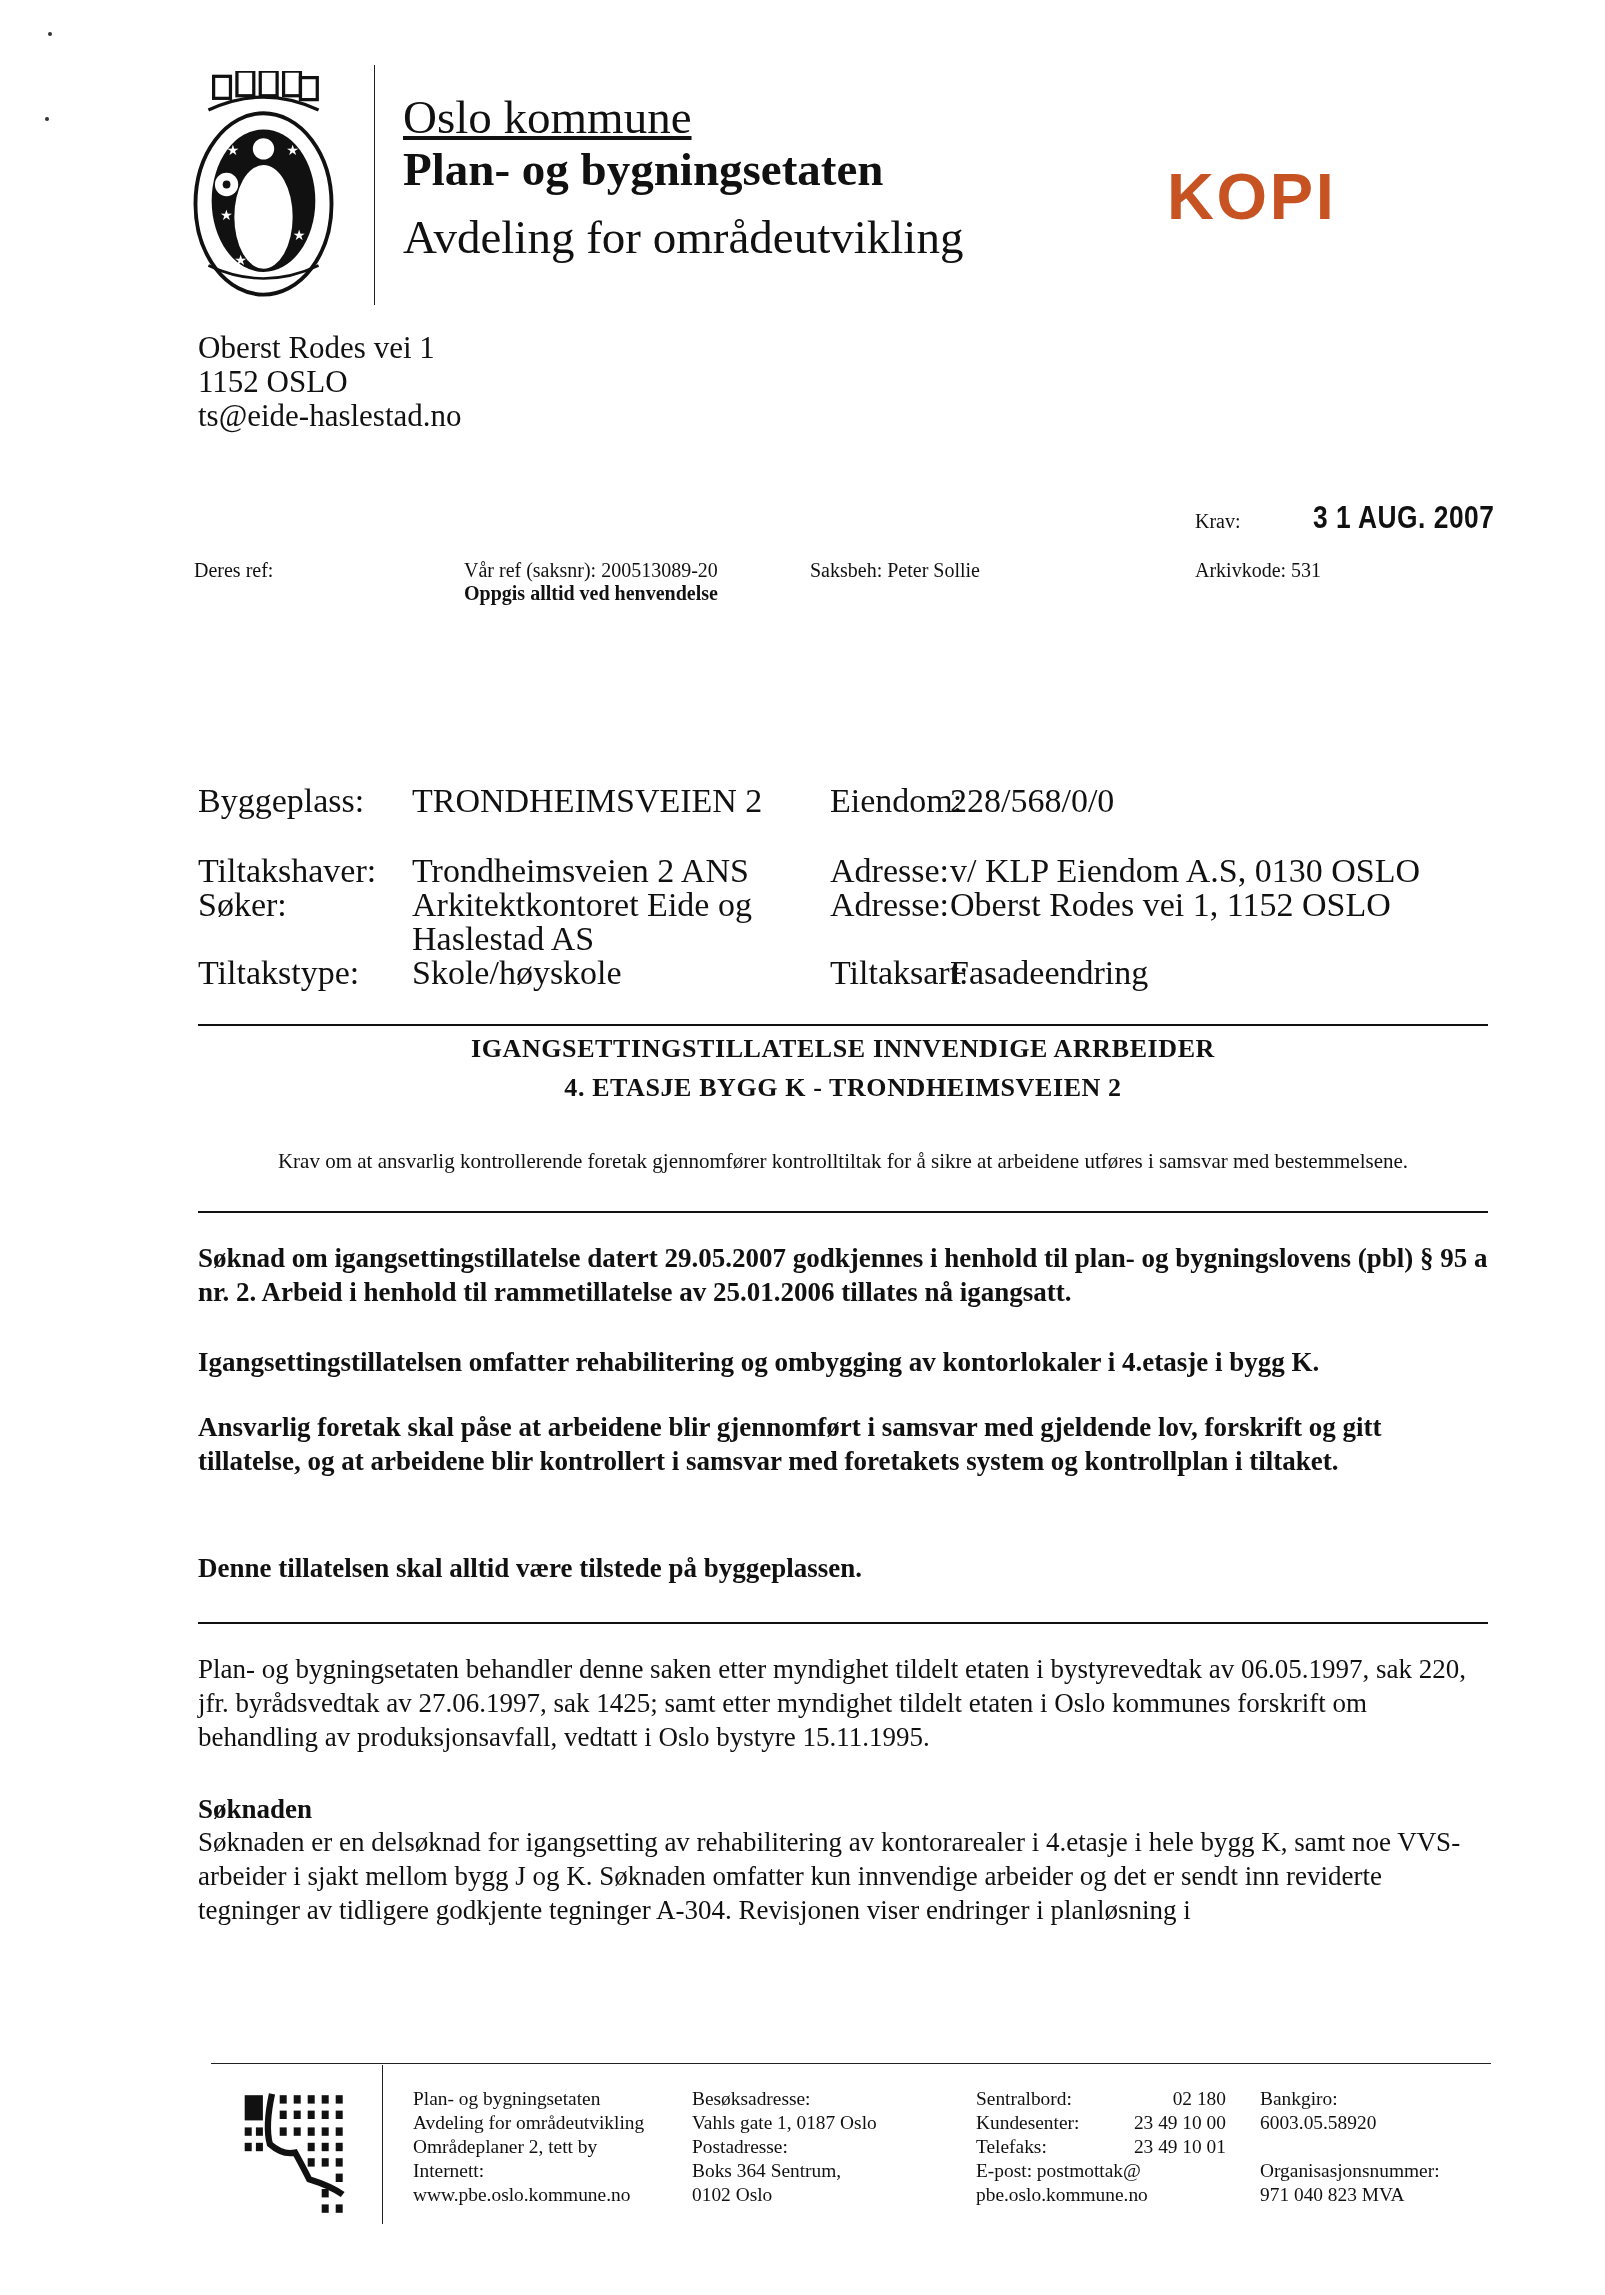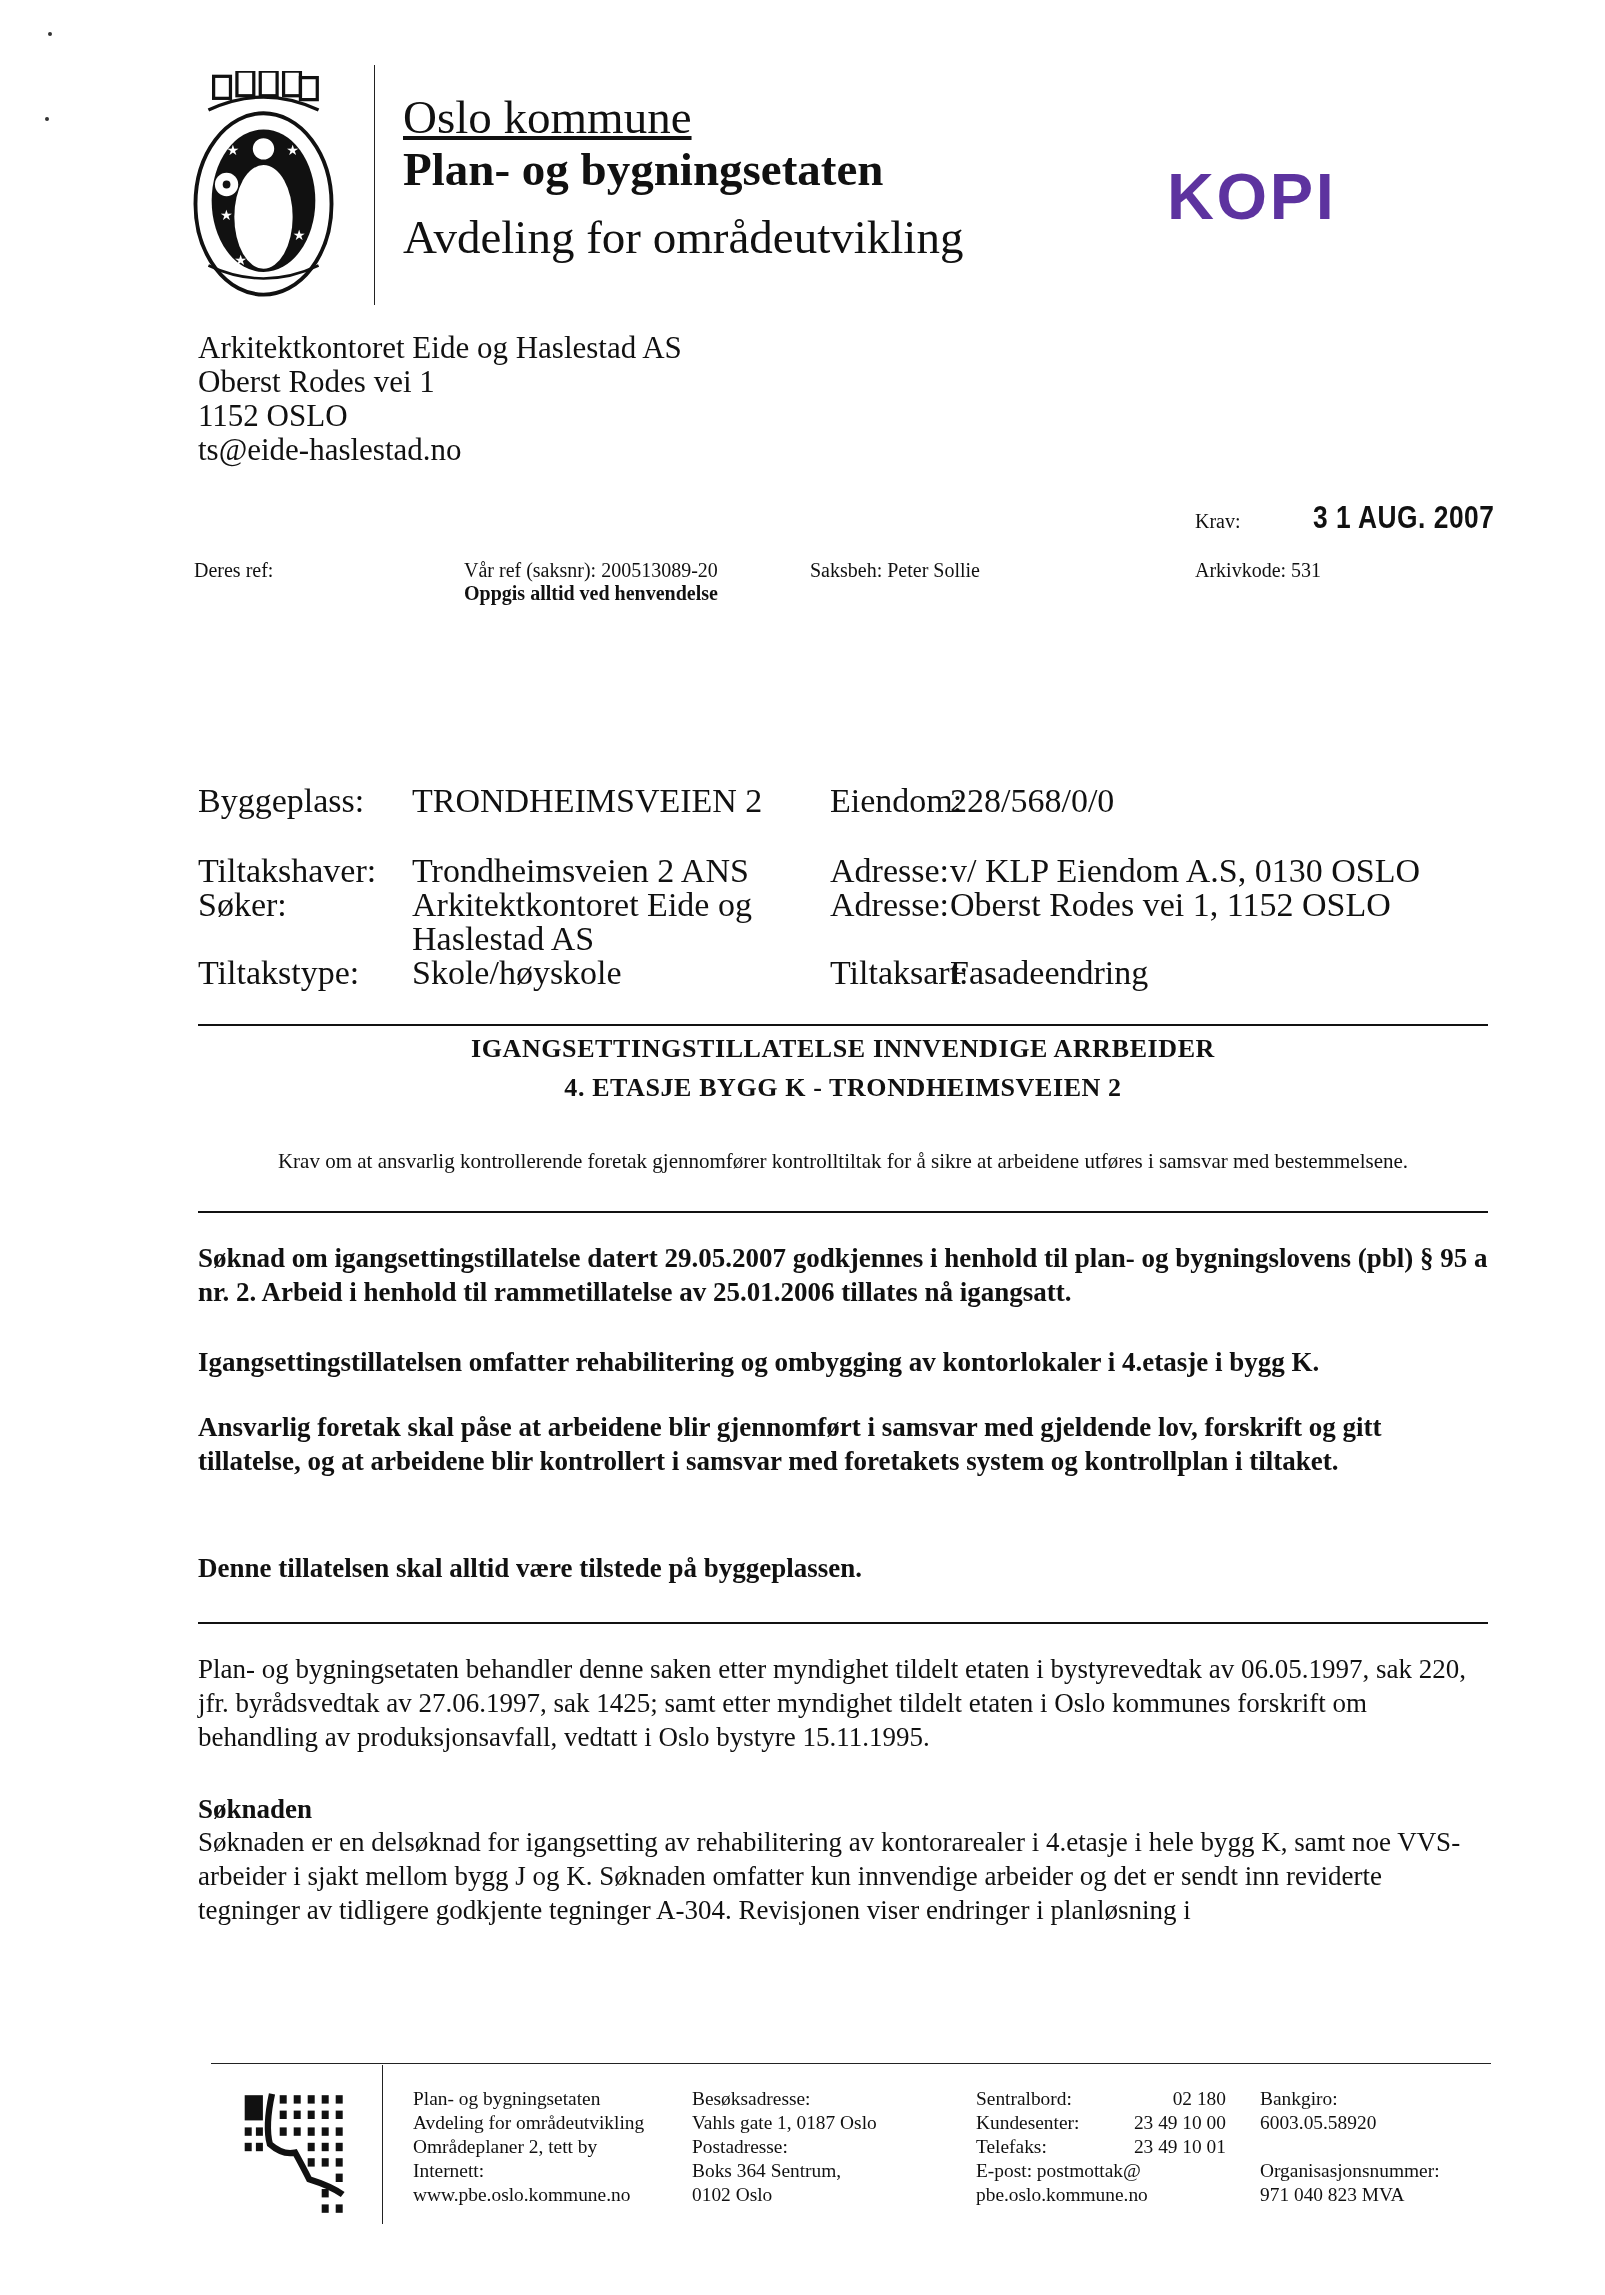--- a/index.html
+++ b/index.html
@@ -11,21 +11,21 @@
   .speck { position: absolute; width: 3.9px; height: 3.9px; background: #333; border-radius: 50%; }
 
   
   #logo { left: 189px; top: 71px; width: 149px; height: 227px; }
   #header-divider { left: 374px; top: 65px; width: 1.3px; height: 240px; background: #222; }
   #org-name { left: 403px; top: 91px; font-size: 47px; line-height: 52px; text-decoration: underline; }
   #agency-name { left: 403px; top: 143px; font-size: 47px; line-height: 52px; font-weight: bold; }
   #department-name { left: 403px; top: 211px; font-size: 47px; line-height: 52px; }
   #copy-stamp {
     left: 1167px; top: 159px; font-family: "Liberation Sans", "DejaVu Sans", sans-serif;
-    font-size: 65px; font-weight: bold; color: #4c1d95; letter-spacing: 2.6px; opacity: 0.9; text-align: right;
+    font-size: 65px; font-weight: bold; color: #c2410c; letter-spacing: 2.6px; opacity: 0.9; text-align: right;
   }
 
   
   #recipient { left: 198px; top: 331px; font-size: 31px; line-height: 34px; }
   #recipient div { white-space: nowrap; }
 
   
   .small { font-size: 20px; line-height: 23px; white-space: nowrap; }
   #dato-label { left: 1195px; top: 510px; }
   #dato-stamp {
@@ -96,21 +96,20 @@
     <path d="M30 300 Q115 340 200 300" fill="none" stroke="#111" stroke-width="4"></path>
   </svg>
 </div>
 <div id="header-divider" class="abs"></div>
 <div id="org-name" class="abs">Oslo kommune</div>
 <div id="agency-name" class="abs">Plan- og bygningsetaten</div>
 <div id="department-name" class="abs">Avdeling for områdeutvikling</div>
 <div id="copy-stamp" class="abs">KOPI</div>
 
 <div id="recipient" class="abs">
-  <div>Arkitektkontoret Eide og Haslestad AS</div>
   <div>Oberst Rodes vei 1</div>
   <div>1152 OSLO</div>
   <div>ts@eide-haslestad.no</div>
 </div>
 
 <div id="dato-label" class="abs small">Krav:</div>
 <div id="dato-stamp" class="abs">3 1 AUG. 2007</div>
 <div id="deres-ref" class="abs small">Deres ref:</div>
 <div id="var-ref" class="abs small">Vår ref (saksnr): 200513089-20</div>
 <div id="var-ref-note" class="abs small">Oppgis alltid ved henvendelse</div>

